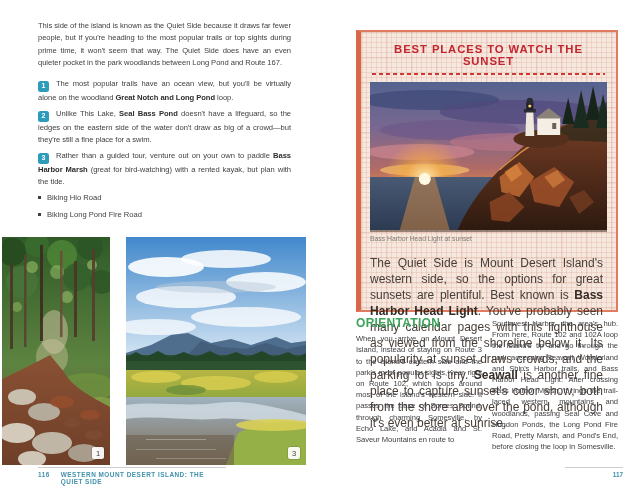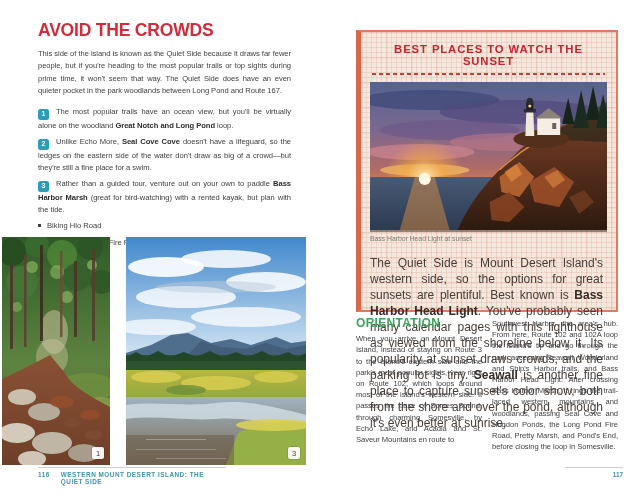--- a/index.html
+++ b/index.html
@@ -101,30 +101,29 @@
   }
   .orientation-heading{
     margin:0 0 4px 0;font-size:12px;font-weight:bold;color:#3ca35b;
     letter-spacing:0.3px;
   }
 </style>
 </head>
 <body>
 
 <div class="abs left-page">
-  <h1 class="page-title">AVOID THE CROWDS</h1>
 
   <p class="body-text">This side of the island is known as the Quiet Side because it draws far fewer people, but if you're heading to the most popular trails or top sights during prime time, it won't seem that way. The Quiet Side does have an even quieter pocket in the park woodlands between Long Pond and Route 167.</p>
 
   <p class="body-text step">
     <span class="step-badge">1</span><span>The most popular trails have an ocean view, but you'll be virtually alone on the woodland </span><b>Great Notch and Long Pond</b><span> loop.</span>
   </p>
 
   <p class="body-text step">
-    <span class="step-badge">2</span><span>Unlike Echo More, </span><b>Seal Cove Cove</b><span> doesn't have a lifeguard, so the ledges on the eastern side of the water don't draw as big of a crowd—but they're still a fine place for a swim.</span>
+    <span class="step-badge">2</span><span>Unlike This Lake, </span><b>Seal Bass Pond</b><span> doesn't have a lifeguard, so the ledges on the eastern side of the water don't draw as big of a crowd—but they're still a fine place for a swim.</span>
   </p>
 
   <p class="body-text step">
     <span class="step-badge">3</span><span>Rather than a guided tour, venture out on your own to paddle </span><b>Bass Harbor Marsh</b><span> (great for bird-watching) with a rented kayak, but plan with the tide.</span>
   </p>
 
 
   <div class="bullet-item">
     <span class="bullet-dot"></span>
     <span>Biking Hio Road</span>

